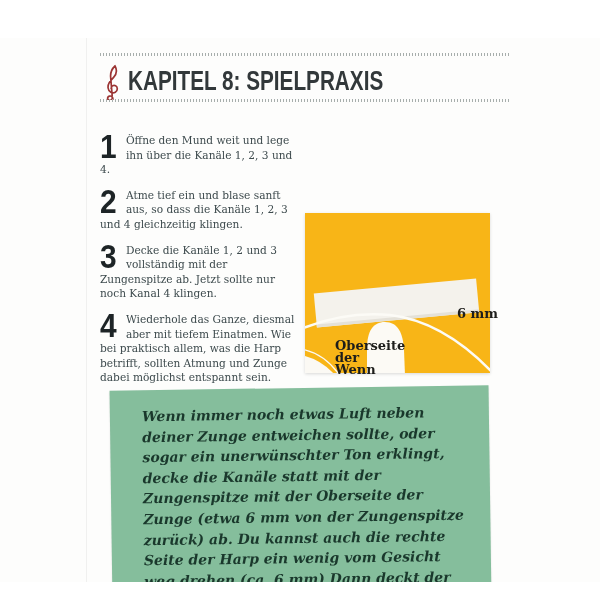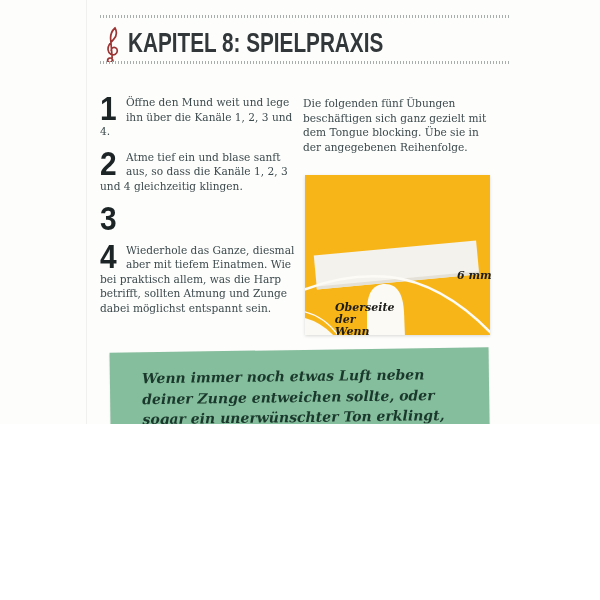--- a/index.html
+++ b/index.html
@@ -1,19 +1,20 @@
 <!DOCTYPE html>
 <html><head>
 <meta charset="utf-8">
 <style>
   html,body { margin:0; padding:0; background:#ffffff; }
   .page {
-    position:relative; width:600px; height:424px;
+    position:relative; width:600px; height:544px;
     background:#fdfdfc; overflow:hidden;
     font-family:"DejaVu Serif", serif;
+    margin-top:38px;
   }
   .page-edge {
     position:absolute; left:86px; top:0; bottom:0; width:1px;
     background:rgba(0,0,0,0.05);
   }
   .rule {
     position:absolute; height:3px;
     background-image:repeating-linear-gradient(90deg,#a7aeac 0 1px,transparent 1px 3px);
   }
   .rule-top    { left:100px; top:15px;  width:410px; }
@@ -46,21 +47,21 @@
     position:absolute; left:303px; top:96px; width:196px;
     font-size:10.6px; line-height:14.6px; color:#3d4a4d;
   }
 
   .figure {
     position:absolute; left:305px; top:175px; width:185px; height:160px;
     background:#F8B517; box-shadow:0 1px 3px rgba(0,0,0,0.15);
   }
   .figure svg { position:absolute; left:0; top:0; }
   .fig-label {
-    position:absolute; font-size:11px; font-weight:bold; font-style:italic;
+    position:absolute; font-size:13px; font-weight:bold; 
     color:#1d1d1b; line-height:12px;
   }
   .fig-label-distance { left:152px; top:95px; white-space:nowrap; }
   .fig-label-tongue   { left:30px;  top:127px; width:56px; }
 
   .tip-box {
     position:absolute; left:111px; top:350px; width:379px; height:213px;
     background:#85BE9C; transform:rotate(-0.8deg); transform-origin:center;
     box-shadow:0 1px 2px rgba(0,0,0,0.12);
   }
@@ -107,28 +108,28 @@
     <div class="step">
       <span class="step-number">1</span>
       <span>Öffne den Mund weit und lege ihn über die Kanäle 1, 2, 3 und 4.</span>
     </div>
     <div class="step">
       <span class="step-number">2</span>
       <span>Atme tief ein und blase sanft aus, so dass die Kanäle 1, 2, 3 und 4 gleichzeitig klingen.</span>
     </div>
     <div class="step">
       <span class="step-number">3</span>
+      <span>Decke die Kanäle 1, 2 und 3 vollständig mit der Zungenspitze ab. Jetzt sollte nur noch Kanal 4 klingen.</span>
     </div>
     <div class="step">
       <span class="step-number">4</span>
       <span>Wiederhole das Ganze, diesmal aber mit tiefem Einatmen. Wie bei praktisch allem, was die Harp betrifft, sollten Atmung und Zunge dabei möglichst entspannt sein.</span>
     </div>
   </div>
 
-  <div class="col-intro">Die folgenden fünf Übungen beschäftigen sich ganz gezielt mit dem Tongue blocking. Übe sie in der angegebenen Reihenfolge.</div>
 
   <div class="figure">
     <svg width="185" height="160" viewBox="0 0 185 160">
 
       <g transform="rotate(-5.3 91 90)">
         <rect x="10" y="73" width="163" height="34" fill="#F4F2EC"></rect>
         <rect x="10" y="104" width="163" height="3" fill="#E4E1D8"></rect>
       </g>
 
       <path d="M -4 116 Q 40 98 85 102 Q 138 108 188 160" fill="none" stroke="#FCFBF6" stroke-width="2.4"></path>

